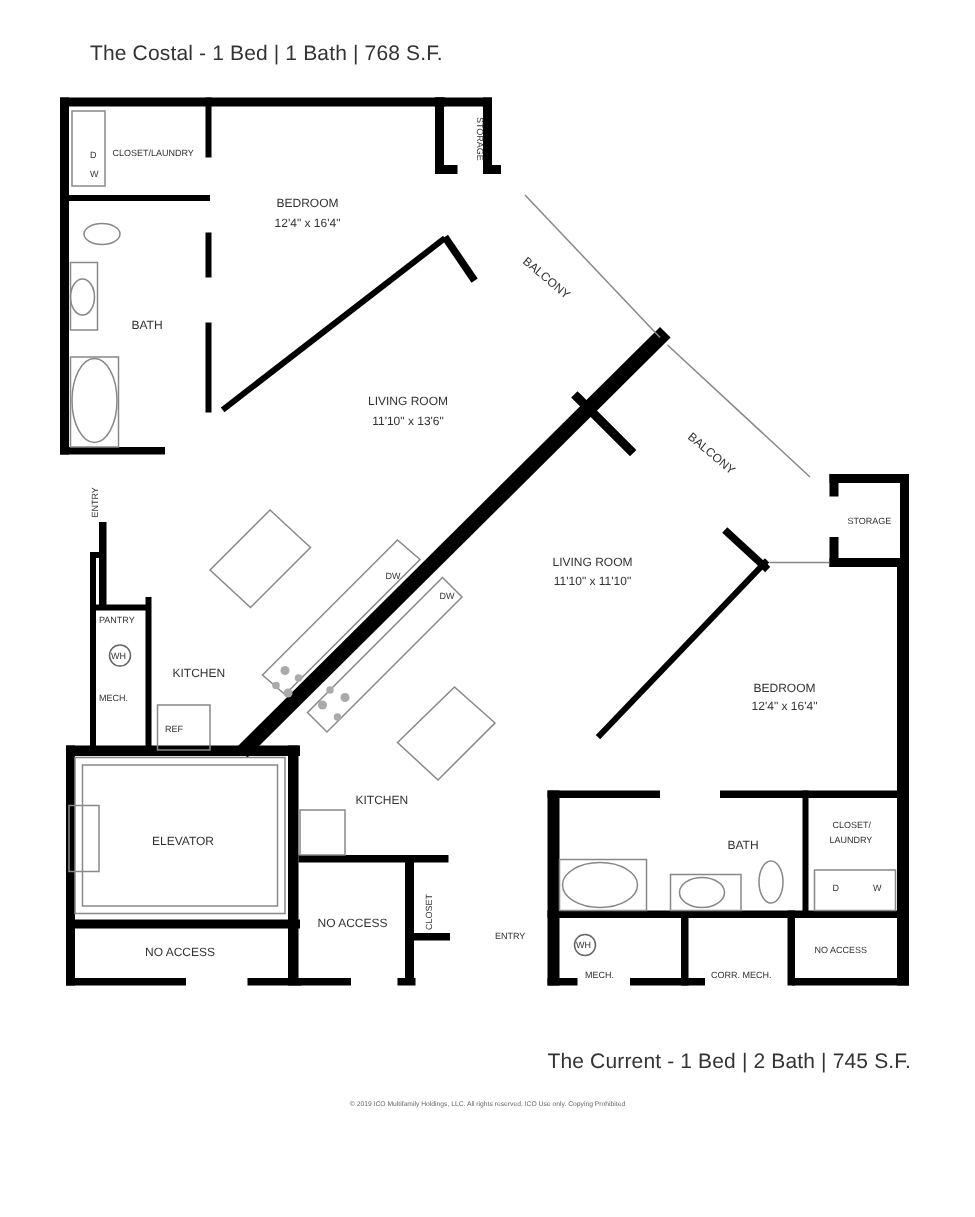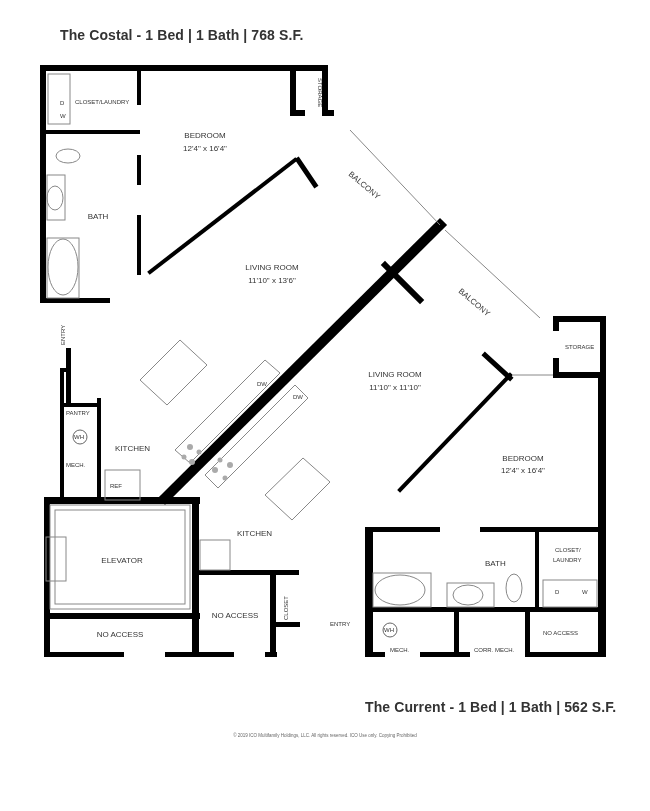--- a/index.html
+++ b/index.html
@@ -1,30 +1,30 @@
 <!DOCTYPE html>
 <html><head>
 <meta charset="utf-8">
 <style>
   html,body{margin:0;padding:0;background:#fff;}
   body{width:650px;height:811px;position:relative;overflow:hidden;font-family:"Liberation Sans",sans-serif;color:#333;}
-  .title{position:absolute;font-size:14px;color:#333;letter-spacing:0.1px;white-space:nowrap;font-weight:bold;}
+  .title{position:absolute;font-size:14px;color:#333;letter-spacing:0.1px;white-space:nowrap;}
   #title-top{left:60px;top:27px;}
   #title-bottom{left:365px;top:699px;}
   #copyright{position:absolute;left:0;width:650px;text-align:center;top:733px;font-size:4.5px;color:#666;}
   svg{position:absolute;left:0;top:0;}
   svg text{font-family:"Liberation Sans",sans-serif;fill:#333;}
   .sm{font-size:8px;}
   .xs{font-size:6px;}
 </style>
 </head>
 <body>
 
 <div class="title" id="title-top">The Costal - 1 Bed | 1 Bath | 768 S.F.</div>
-<div class="title" id="title-bottom">The Current  - 1 Bed | 1 Bath | 562 S.F.</div>
+<div class="title" id="title-bottom">The Current  - 1 Bed | 2 Bath | 745 S.F.</div>
 <div id="copyright">© 2019 ICO Multifamily Holdings, LLC. All rights reserved.  ICO Use only.  Copying Prohibited</div>
 
 <svg width="650" height="811" viewBox="0 0 650 811">
   <g fill="#000" stroke="none">
 
     <rect x="40" y="65" width="257" height="6"></rect>
 
     <rect x="40" y="65" width="6" height="238"></rect>
     <rect x="40" y="298" width="70" height="5"></rect>
 

